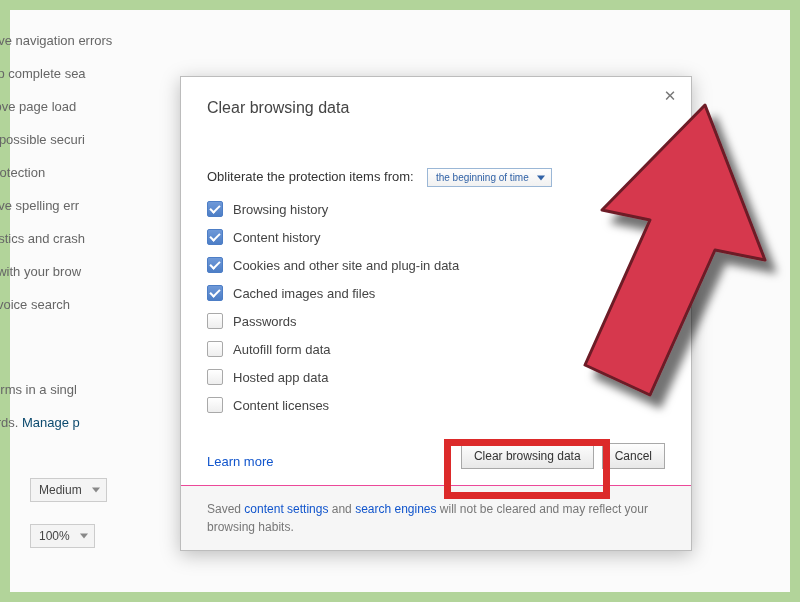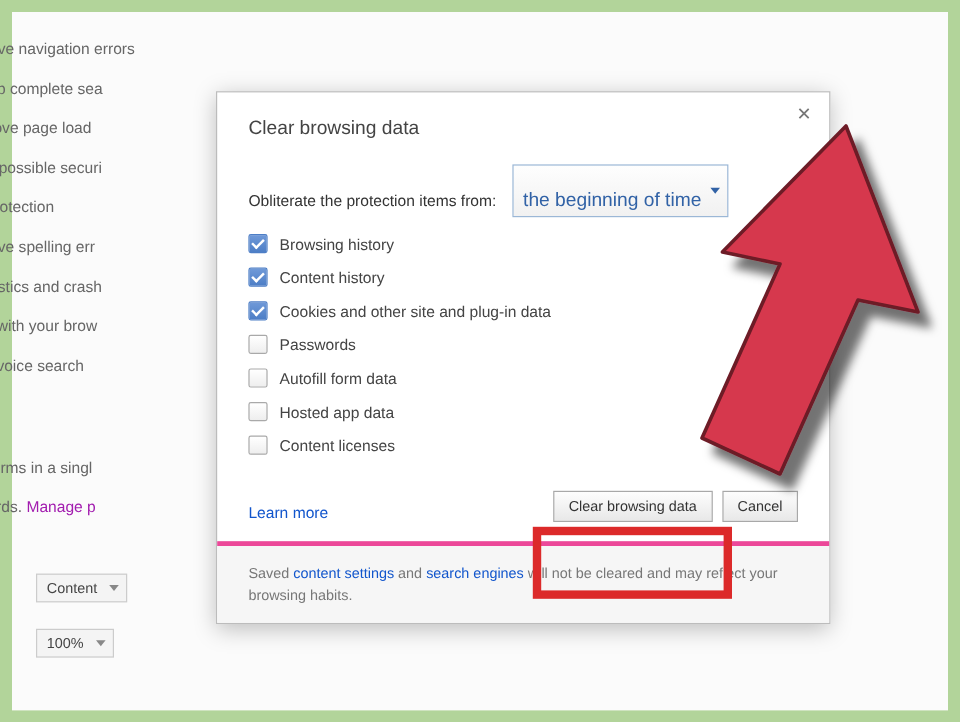--- a/index.html
+++ b/index.html
@@ -2,41 +2,41 @@
 <html><head>
 <meta charset="utf-8">
 <style>
   html,body{margin:0;padding:0;font-family:Arial,Helvetica,sans-serif;font-size:13px;color:#333;}
   .stage{width:800px;height:602px;background:#b2d49a;position:relative;overflow:hidden;}
   .inner{position:absolute;left:10px;top:10px;right:10px;bottom:10px;background:#fbfbfb;}
   
   .bg-text{position:absolute;left:-100px;top:0;width:600px;color:#666;font-size:13px;}
   .bg-line{padding:9px 0;border-bottom:0;transparent;white-space:nowrap;overflow:hidden;}
   .bg-heading{color:#555;font-size:14px;}
-  .bg-link{color:#a21caf;}
+  .bg-link{color:#0c4a6e;}
   .bg-select{display:inline-block;border:1px solid #ccc;background:#f4f4f4;padding:4px 24px 4px 8px;color:#444;position:relative;font-size:12px;}
   .bg-select .caret{position:absolute;right:6px;top:50%;transform:translateY(-50%);border-left:4px solid transparent;border-right:4px solid transparent;border-top:5px solid #888;}
   
   .dialog{position:absolute;left:170px;top:66px;width:510px;background:#fff;border:1px solid #bcbcbc;box-shadow:0 4px 18px rgba(0,0,0,0.25);}
   .dlg-body{padding:22px 26px 16px 26px;}
   .dlg-title{font-size:16px;color:#444;margin-bottom:20px;}
   .close-x{position:absolute;top:10px;right:12px;width:18px;height:18px;cursor:pointer;color:#777;font-size:15px;text-align:center;line-height:18px;}
   .row{margin:0 0 14px 0;}
-  .select{display:inline-block;border:1px solid #9bb7d6;background:linear-gradient(#fefefe,#f1f1f1);padding:21px 22px 3px 8px;color:#3162a6;position:relative;font-size:16px;cursor:pointer;}
+  .select{display:inline-block;border:1px solid #9bb7d6;background:linear-gradient(#fefefe,#f1f1f1);padding:3px 22px 3px 8px;color:#3162a6;position:relative;font-size:10px;cursor:pointer;margin-top:31px;}
   .select .caret{position:absolute;right:6px;top:50%;transform:translateY(-50%);border-left:4px solid transparent;border-right:4px solid transparent;border-top:5px solid #3162a6;}
   .check-row{display:flex;align-items:flex-end;margin:0 0 12px 0;}
   .chk{width:14px;height:14px;border:1px solid #a9a9a9;border-radius:2px;margin-right:10px;display:flex;align-items:center;justify-content:center;background:linear-gradient(#fff,#eee);cursor:pointer;}
   .chk.checked{background:linear-gradient(#6f99d8,#4d7ec6);border-color:#4d7ec6;}
   .chk.checked::after{content:"";width:8px;height:4px;border-left:2px solid #fff;border-bottom:2px solid #fff;transform:rotate(-45deg);margin-top:-2px;}
   .chk-label{color:#444;}
   .learn-more{color:#1155cc;cursor:pointer;margin-top:6px;display:inline-block;}
   .btn-bar{display:flex;justify-content:flex-end;align-items:center;margin-top:18px;gap:8px;}
   .btn{border:1px solid #a8a8a8;background:linear-gradient(#fdfdfd,#e8e8e8);padding:5px 12px;font-size:12px;color:#333;cursor:pointer;}
   .red-box{position:absolute;border:7px solid #dc2a2a;pointer-events:none;}
-  .dlg-footer{border-top:4px solid #ec4899;background:#f6f6f6;padding:14px 26px;font-size:12px;color:#777;line-height:1.5;}
+  .dlg-footer{border-top:1px solid #ec4899;background:#f6f6f6;padding:14px 26px;font-size:12px;color:#777;line-height:1.5;}
   .footer-link{color:#1155cc;cursor:pointer;}
   
   .arrow{position:absolute;pointer-events:none;}
 </style>
 </head>
 <body>
 <div class="stage">
 <div class="inner">
 
 <div class="bg-text">
@@ -51,21 +51,21 @@
   <div class="bg-line">Track" request with your brow</div>
   <div class="bg-line">ogle" to start a voice search</div>
   <div style="height:18px"></div>
   <div class="bg-line bg-heading">ms</div>
   <div class="bg-line">to fill out web forms in a singl</div>
   <div class="bg-line">
     <span>ur web passwords.  </span><span class="bg-link">Manage p</span>
   </div>
   <div style="height:30px"></div>
   <div class="bg-line" style="padding-left:120px">
-    <span class="bg-select"><span>Content</span><span class="caret"></span></span>
+    <span class="bg-select"><span>Medium</span><span class="caret"></span></span>
   </div>
   <div class="bg-line" style="padding-left:120px;margin-top:4px">
     <span class="bg-select"><span>100%</span><span class="caret"></span></span>
   </div>
 </div>
 
 <div class="dialog">
   <div class="close-x">✕</div>
   <div class="dlg-body">
     <div class="dlg-title">Clear browsing data</div>
@@ -84,20 +84,24 @@
               <span class="chk checked"></span>
               <span class="chk-label">Browsing history</span>
             </div>
             <div class="check-row">
               <span class="chk checked"></span>
               <span class="chk-label">Content history</span>
             </div>
             <div class="check-row">
               <span class="chk checked"></span>
               <span class="chk-label">Cookies and other site and plug-in data</span>
+            </div>
+            <div class="check-row">
+              <span class="chk checked"></span>
+              <span class="chk-label">Cached images and files</span>
             </div>
             <div class="check-row">
               <span class="chk"></span>
               <span class="chk-label">Passwords</span>
             </div>
             <div class="check-row">
               <span class="chk"></span>
               <span class="chk-label">Autofill form data</span>
             </div>
             <div class="check-row">

